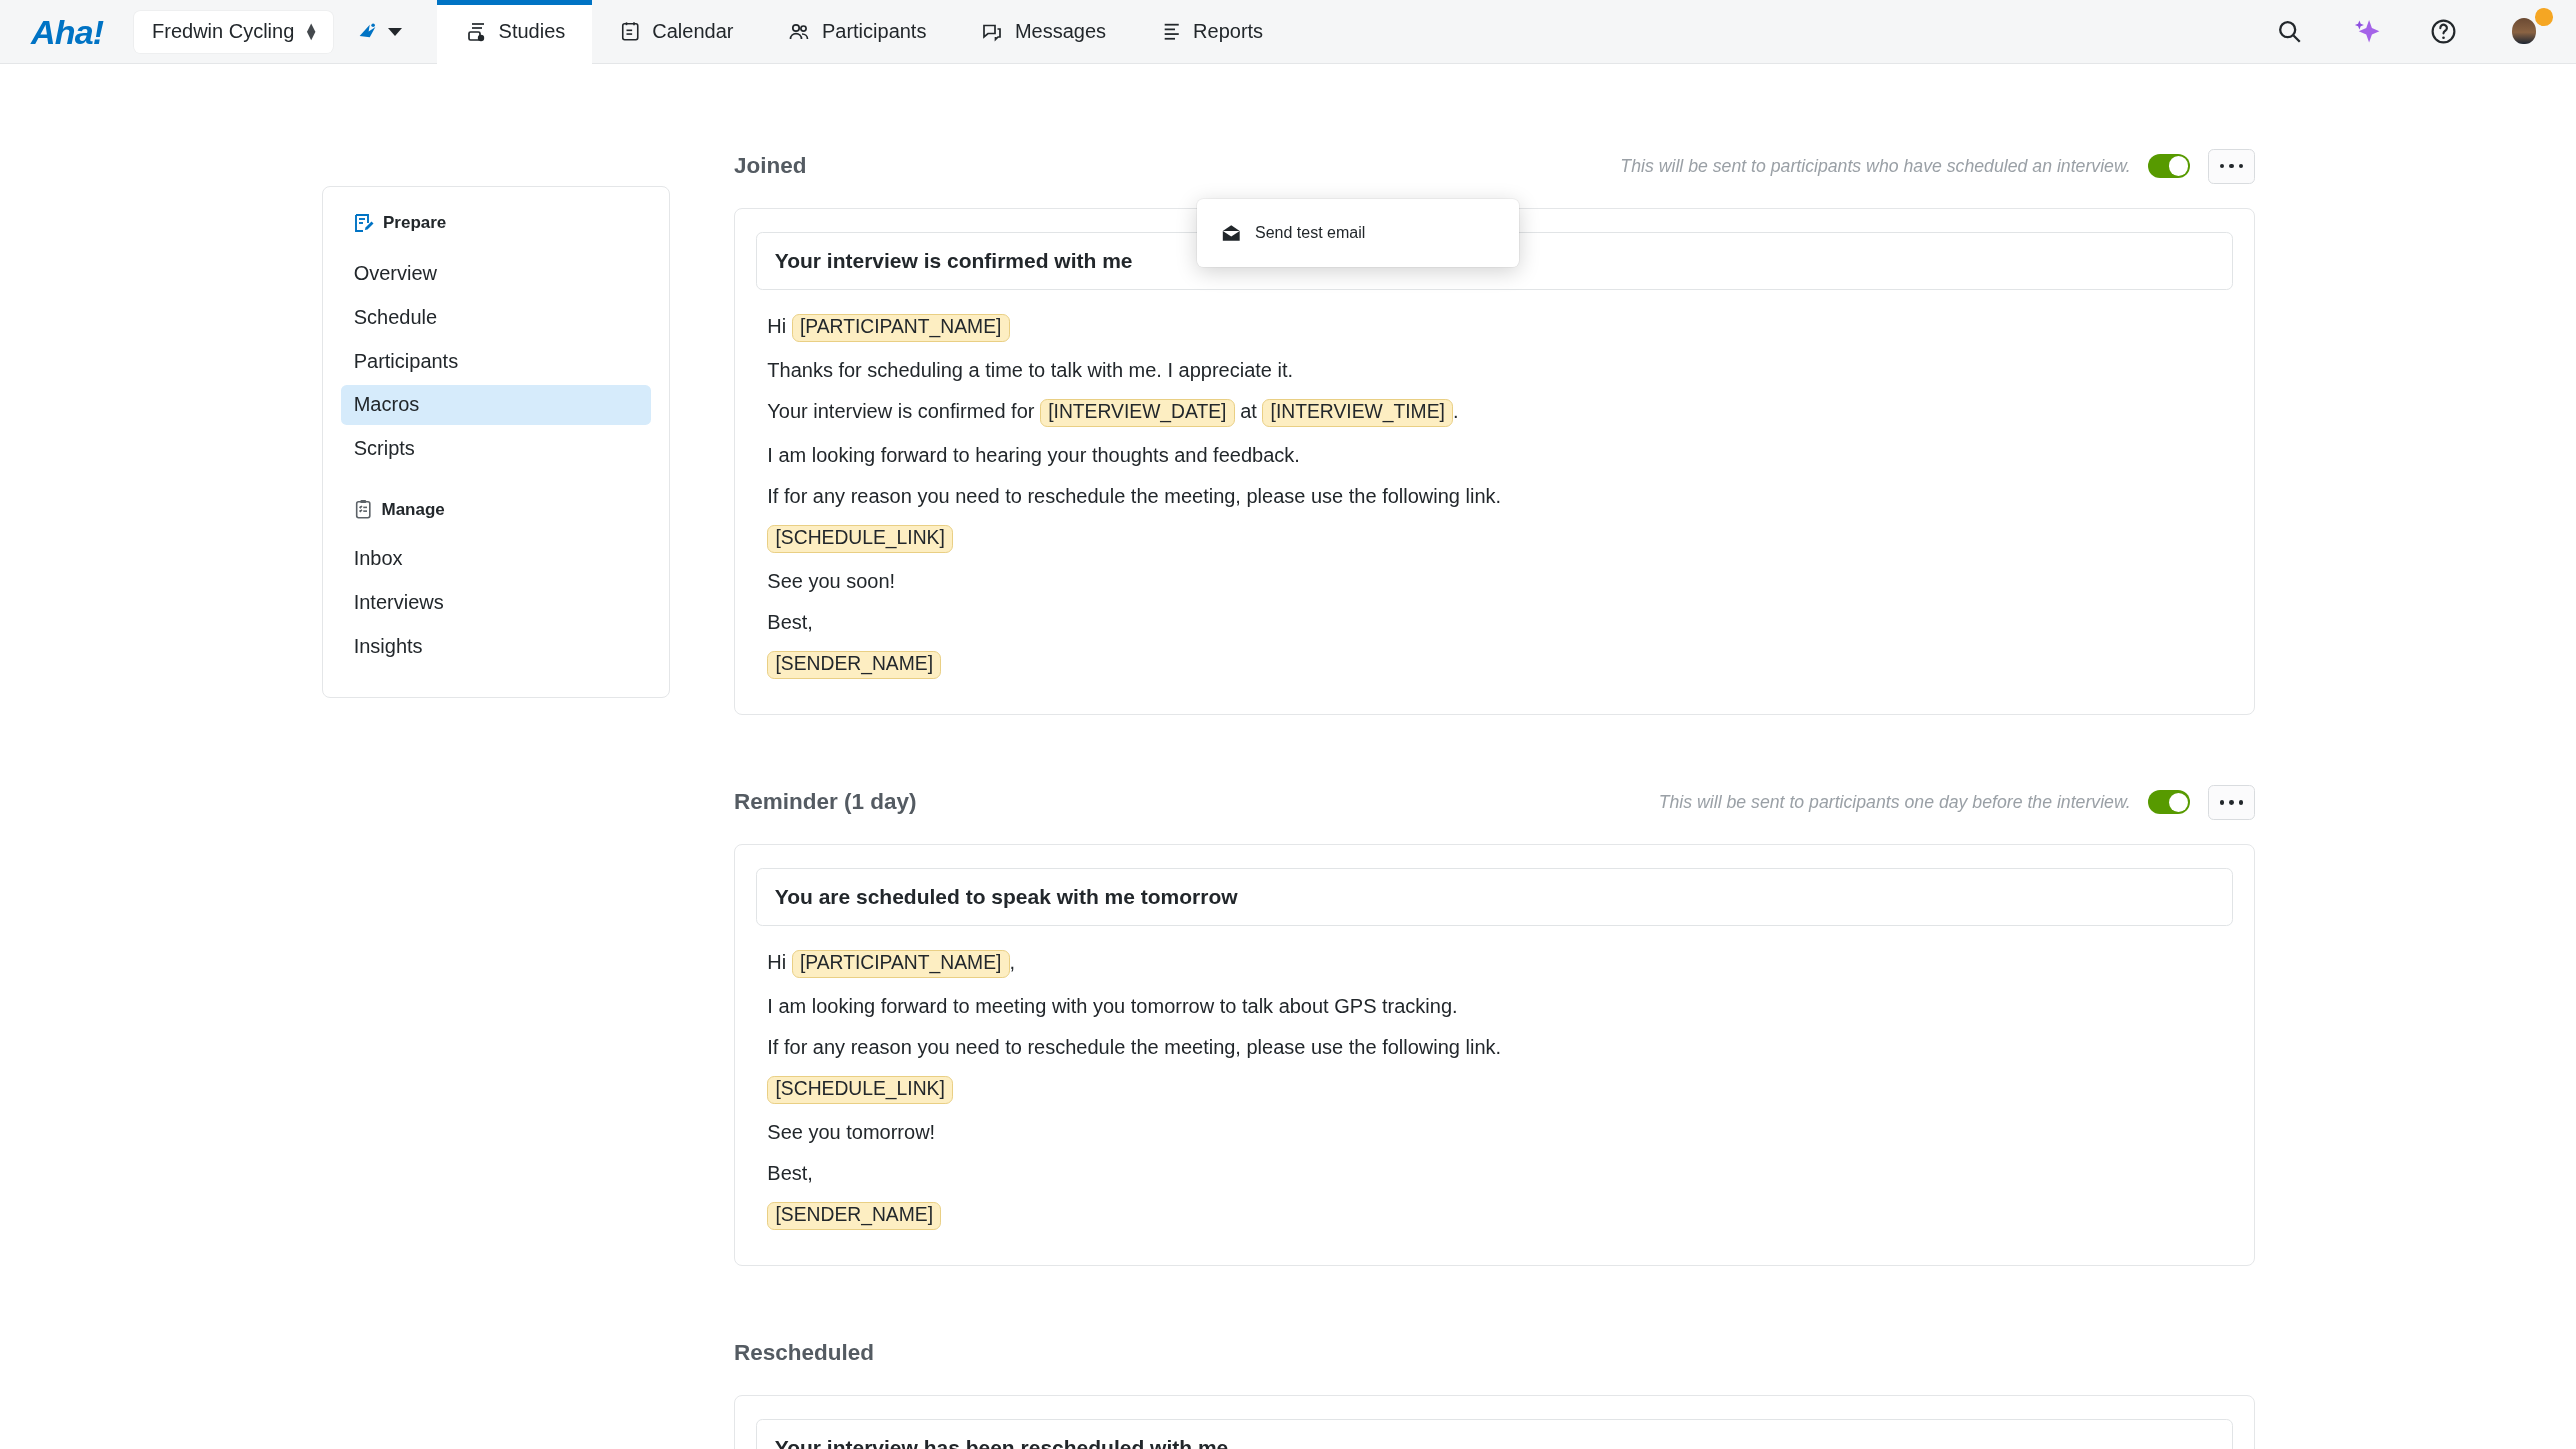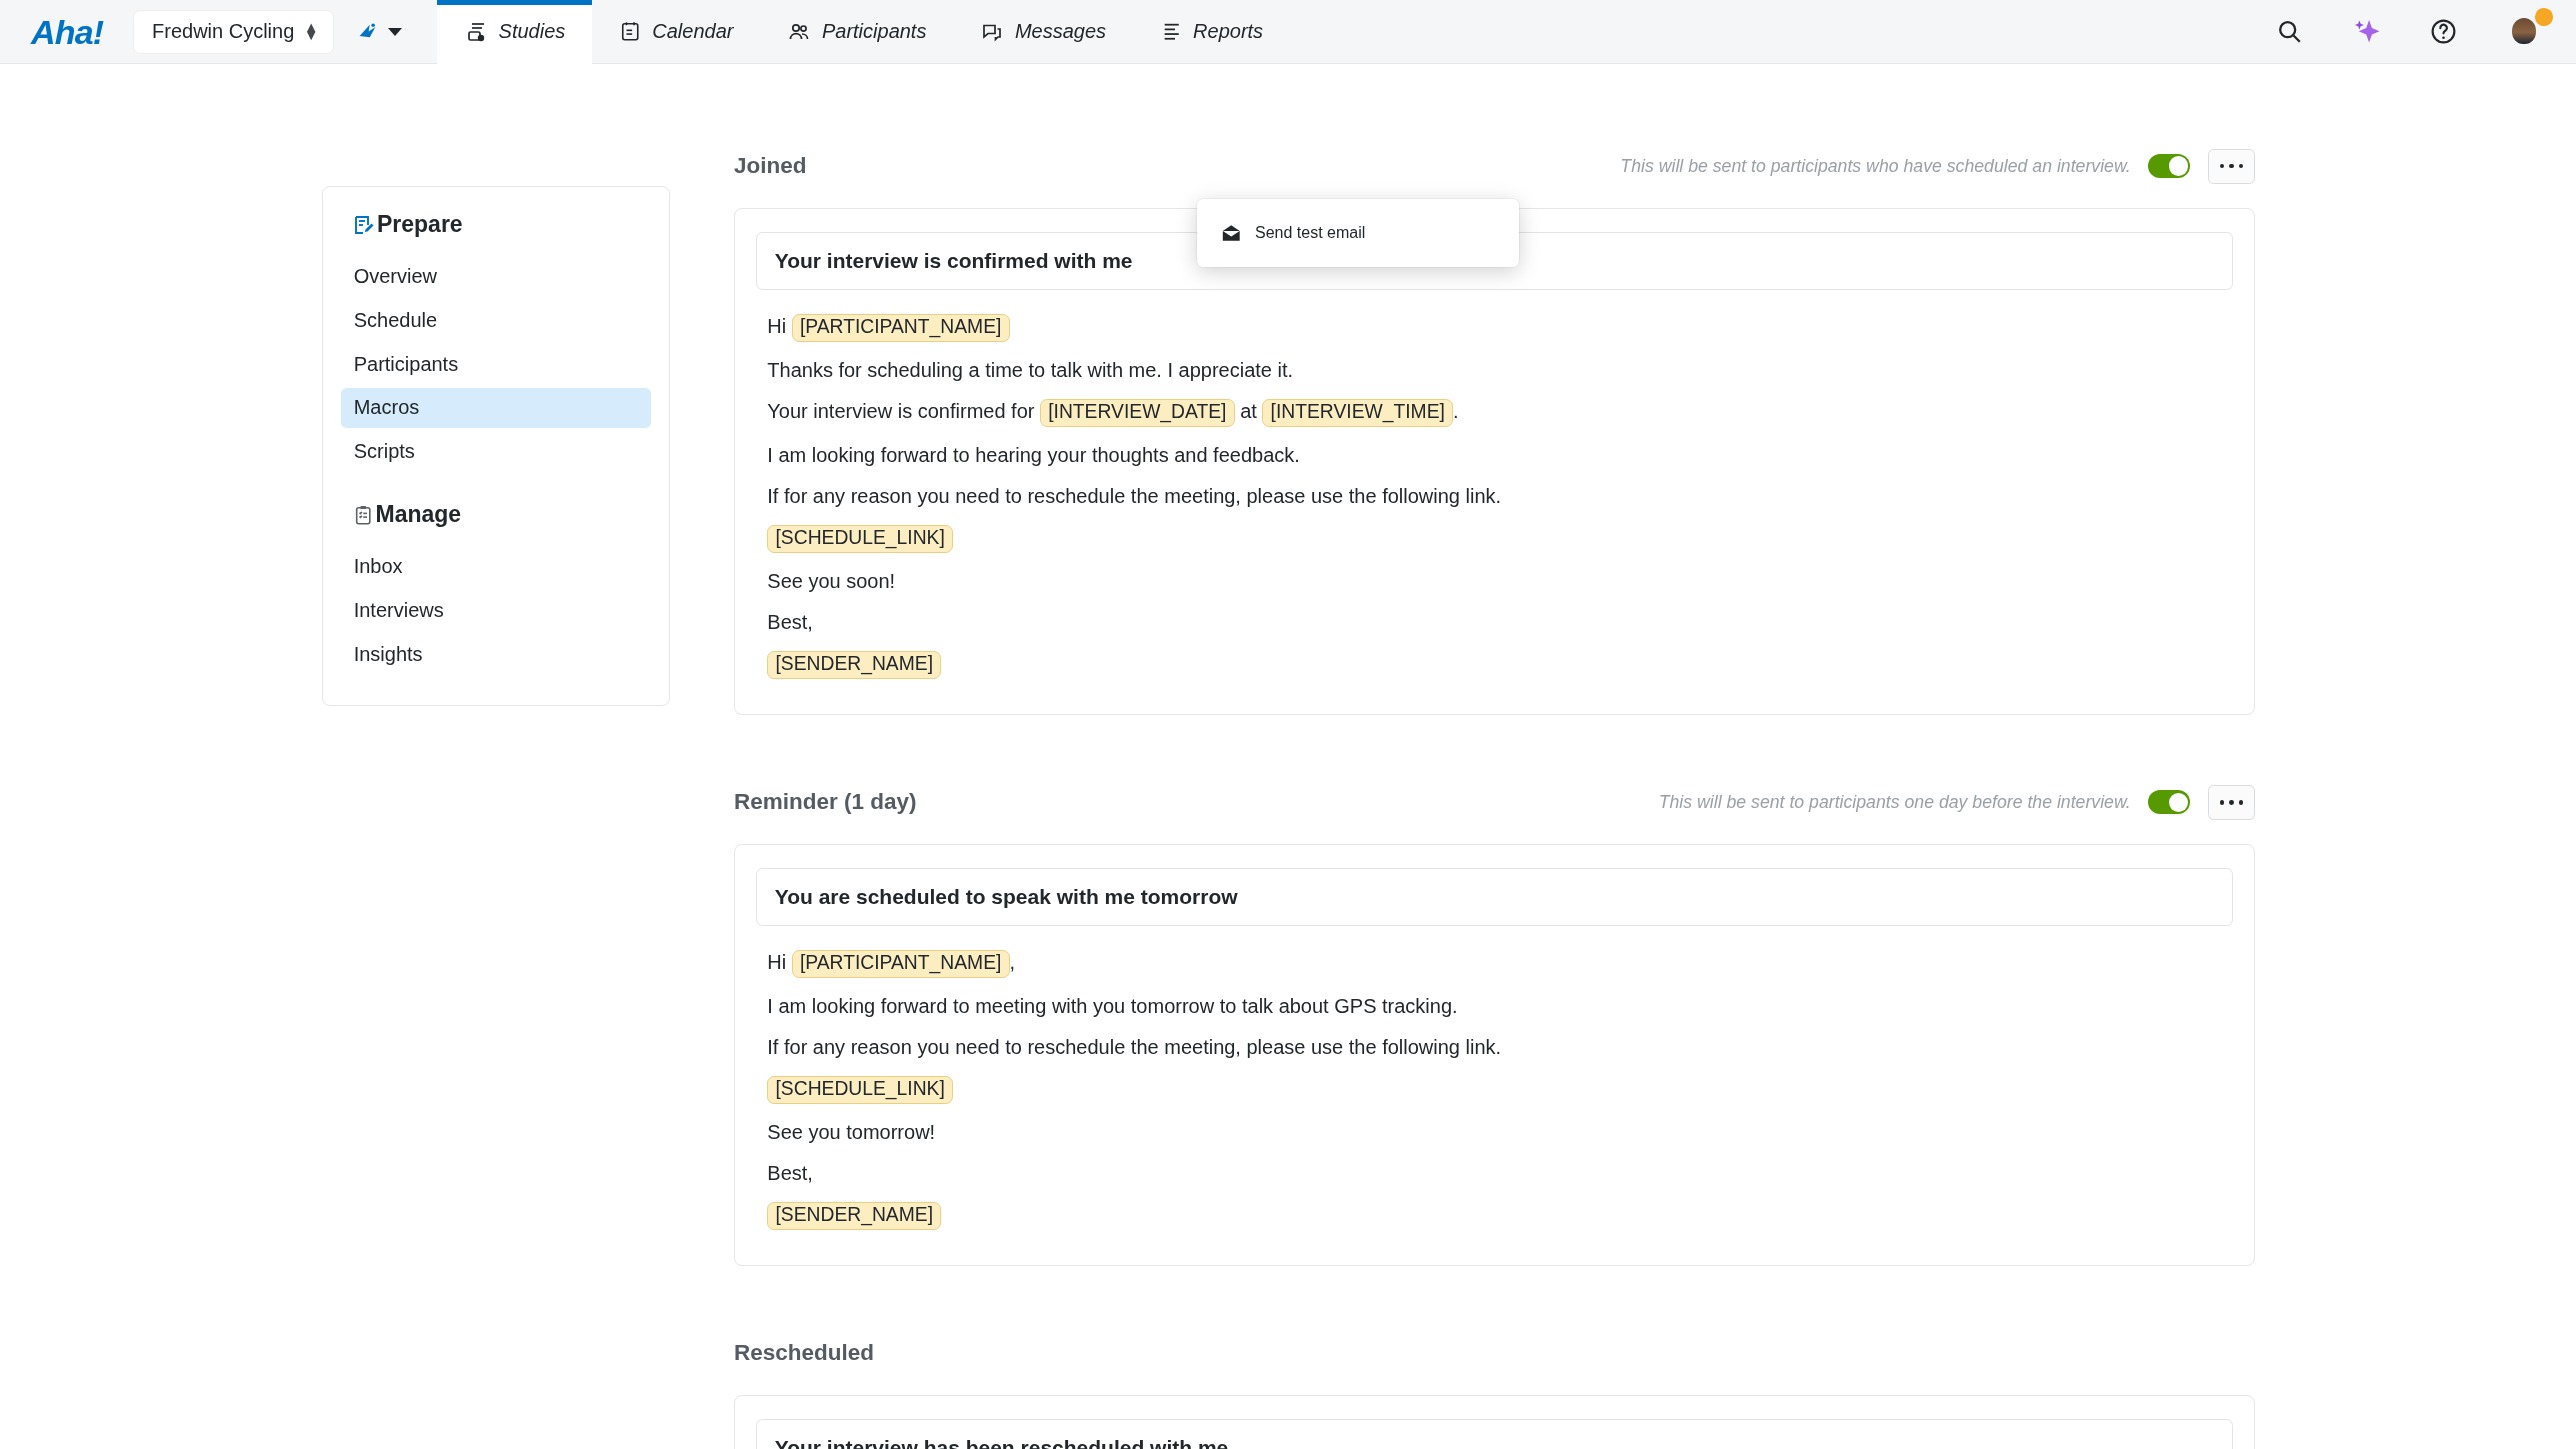--- a/index.html
+++ b/index.html
@@ -74,21 +74,20 @@
   .nav-tab {
     position: relative;
     display: flex;
     align-items: center;
     gap: 10.5px;
     padding: 0 27px;
     font-size: 20px;
     color: #22272b;
     cursor: pointer;
     height: 64px;
-    font-style: italic;
   }
   .nav-tab.active {
     background: #ffffff;
   }
   .nav-tab.active::before {
     content: "";
     position: absolute;
     top: 0; left: 0; right: 0;
     height: 5.6px;
     background: #0073c4;
@@ -131,22 +130,22 @@
     left: 322px; top: 122px;
     width: 348px;
     background: #fff;
     border: 0.8px solid #e4e6e8;
     border-radius: 8px;
     padding: 24px 17.7px 27px 17.7px;
   }
   .side-group-title {
     display: flex;
     align-items: center;
-    gap: 1px;
-    font-size: 23px;
+    gap: 7px;
+    font-size: 17px;
     font-weight: bold;
     color: #22272b;
     padding-left: 11.3px;
     margin-bottom: 17.7px;
   }
   .side-group-title.second { margin-top: 29px; }
   .side-item {
     font-size: 20px;
     color: #22272b;
     padding: 8.9px 13px;

